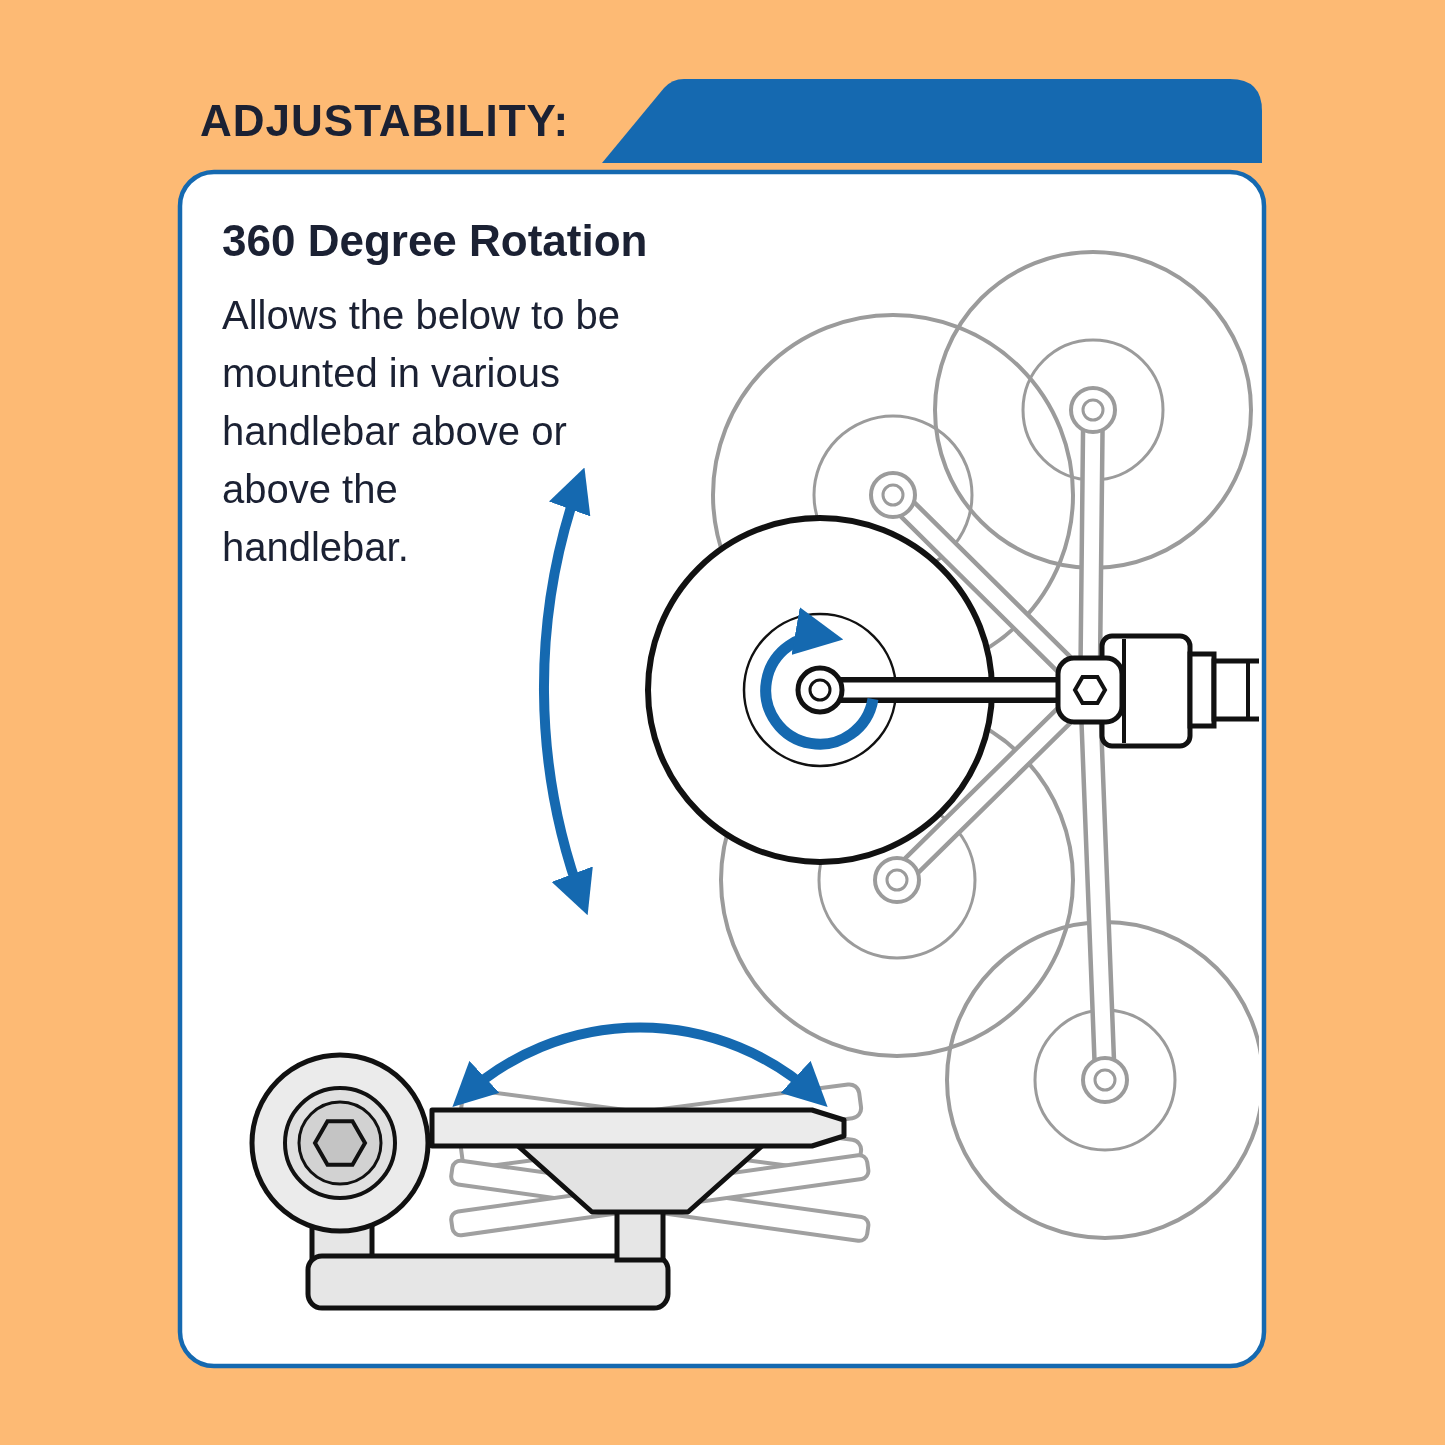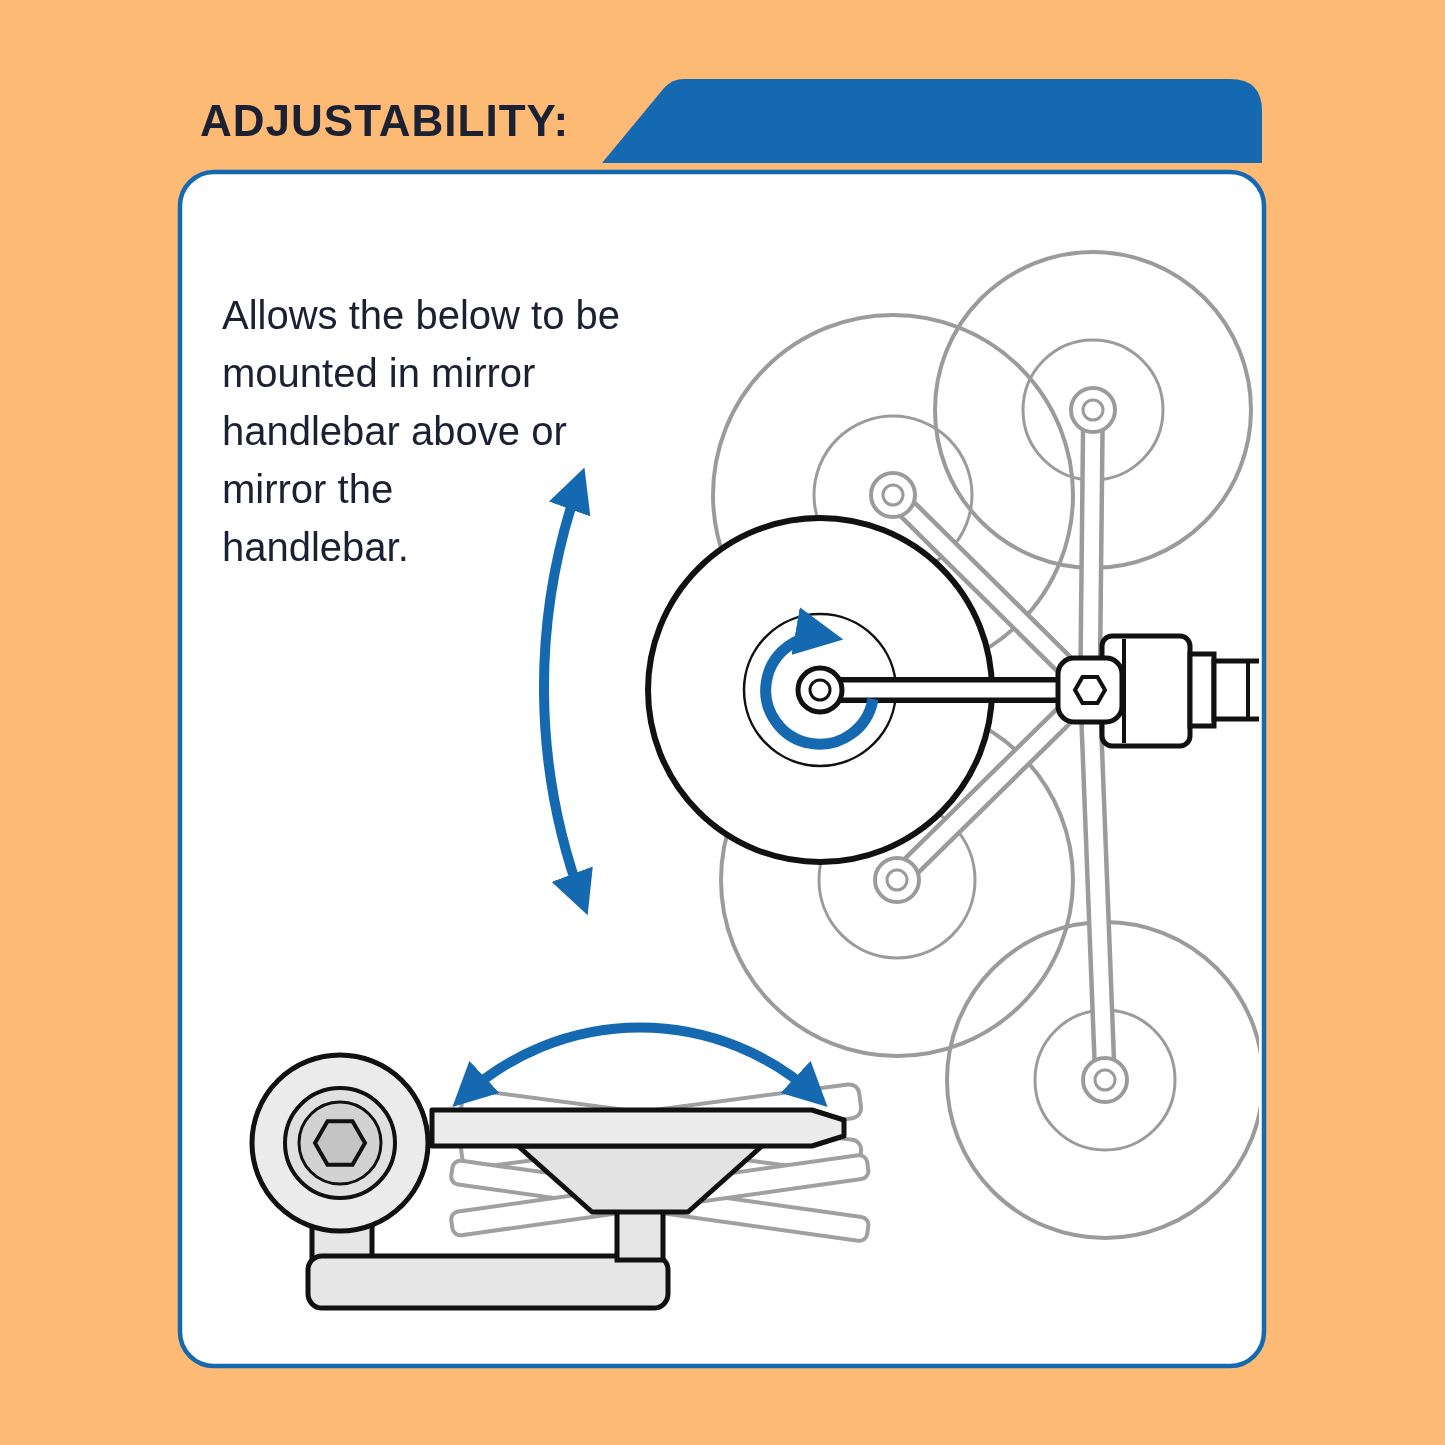--- a/index.html
+++ b/index.html
@@ -170,22 +170,23 @@
         <circle cx="340" cy="1143" r="41" fill="#d2d2d2" stroke-width="3"></circle>
         <polygon points="365,1143 352.5,1121.3 327.5,1121.3 315,1143 327.5,1164.7 352.5,1164.7" fill="#c4c4c4" stroke-width="4"></polygon>
       </g>
 
       <path d="M 462 1098 A 260 260 0 0 1 818 1098" fill="none" stroke="#1569b0" stroke-width="10" marker-start="url(#ah)" marker-end="url(#ah)"></path>
     </g>
   </svg>
 
   <div class="header-title">ADJUSTABILITY:</div>
 
+  <div class="panel-title">360 Degree Rotation</div>
 
   <div class="panel-description">
     <div>Allows the below to be</div>
-    <div>mounted in mirror</div>
+    <div>mounted in various</div>
     <div>handlebar above or</div>
-    <div>mirror the</div>
+    <div>above the</div>
     <div>handlebar.</div>
   </div>
 
 </div>
 
 </body></html>

